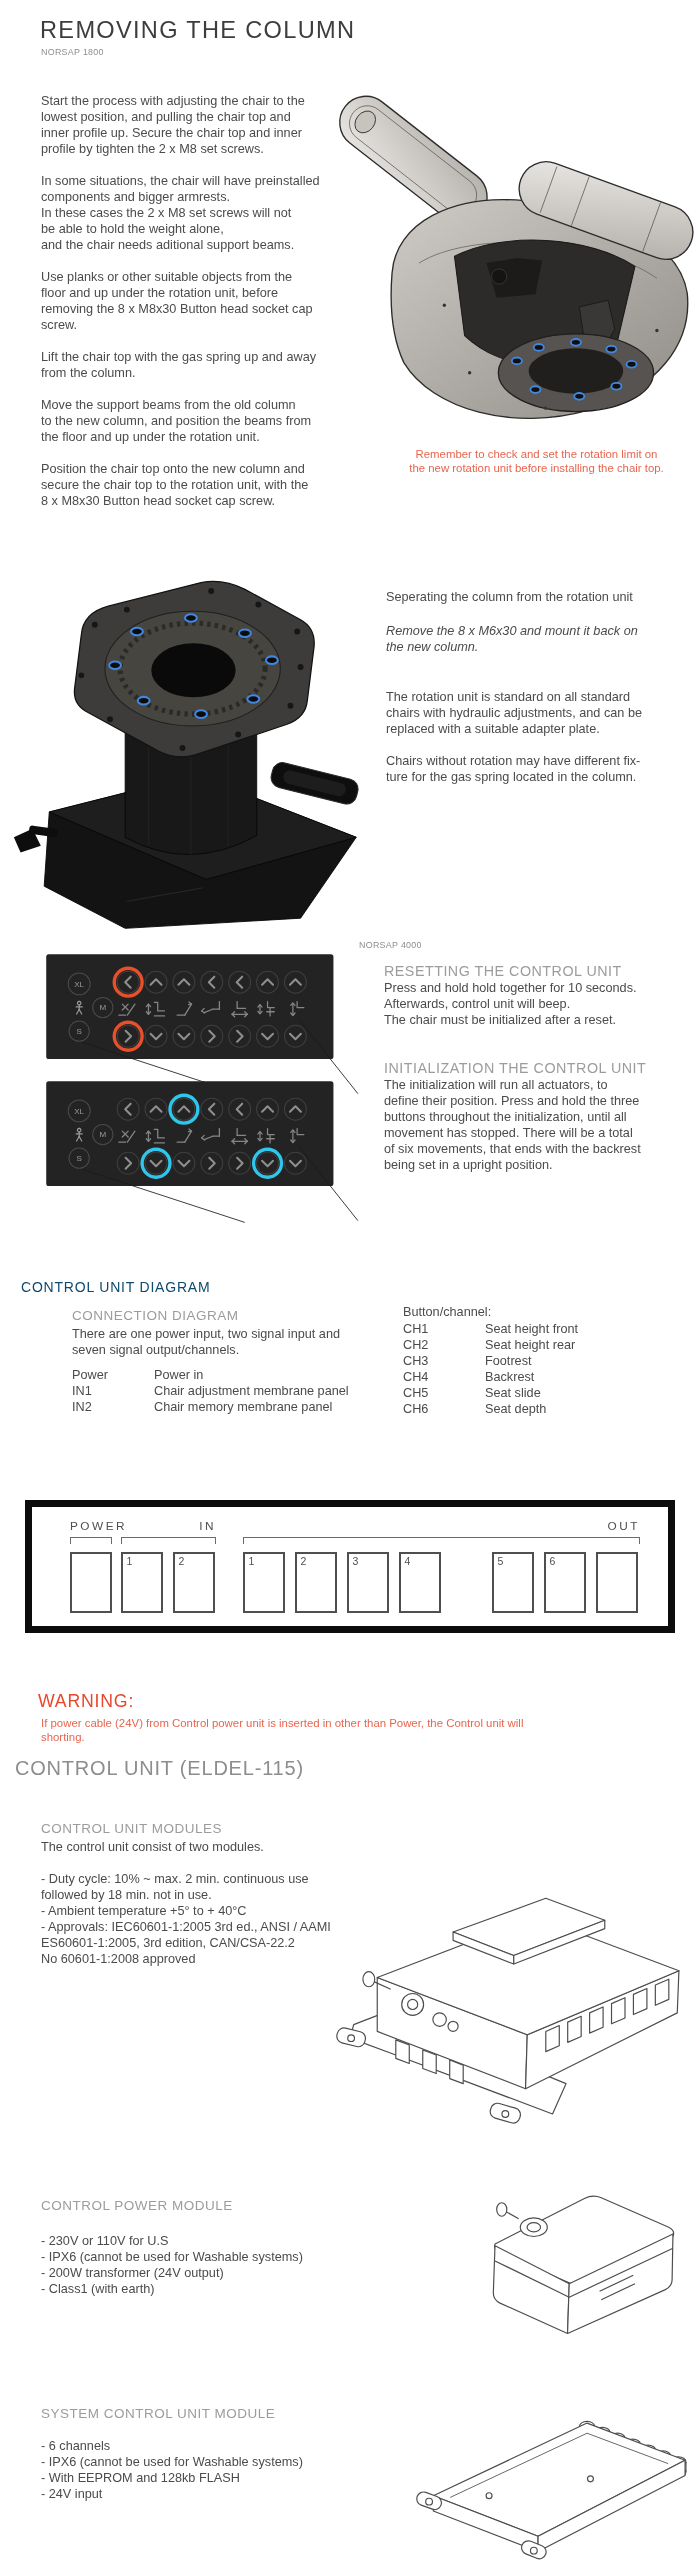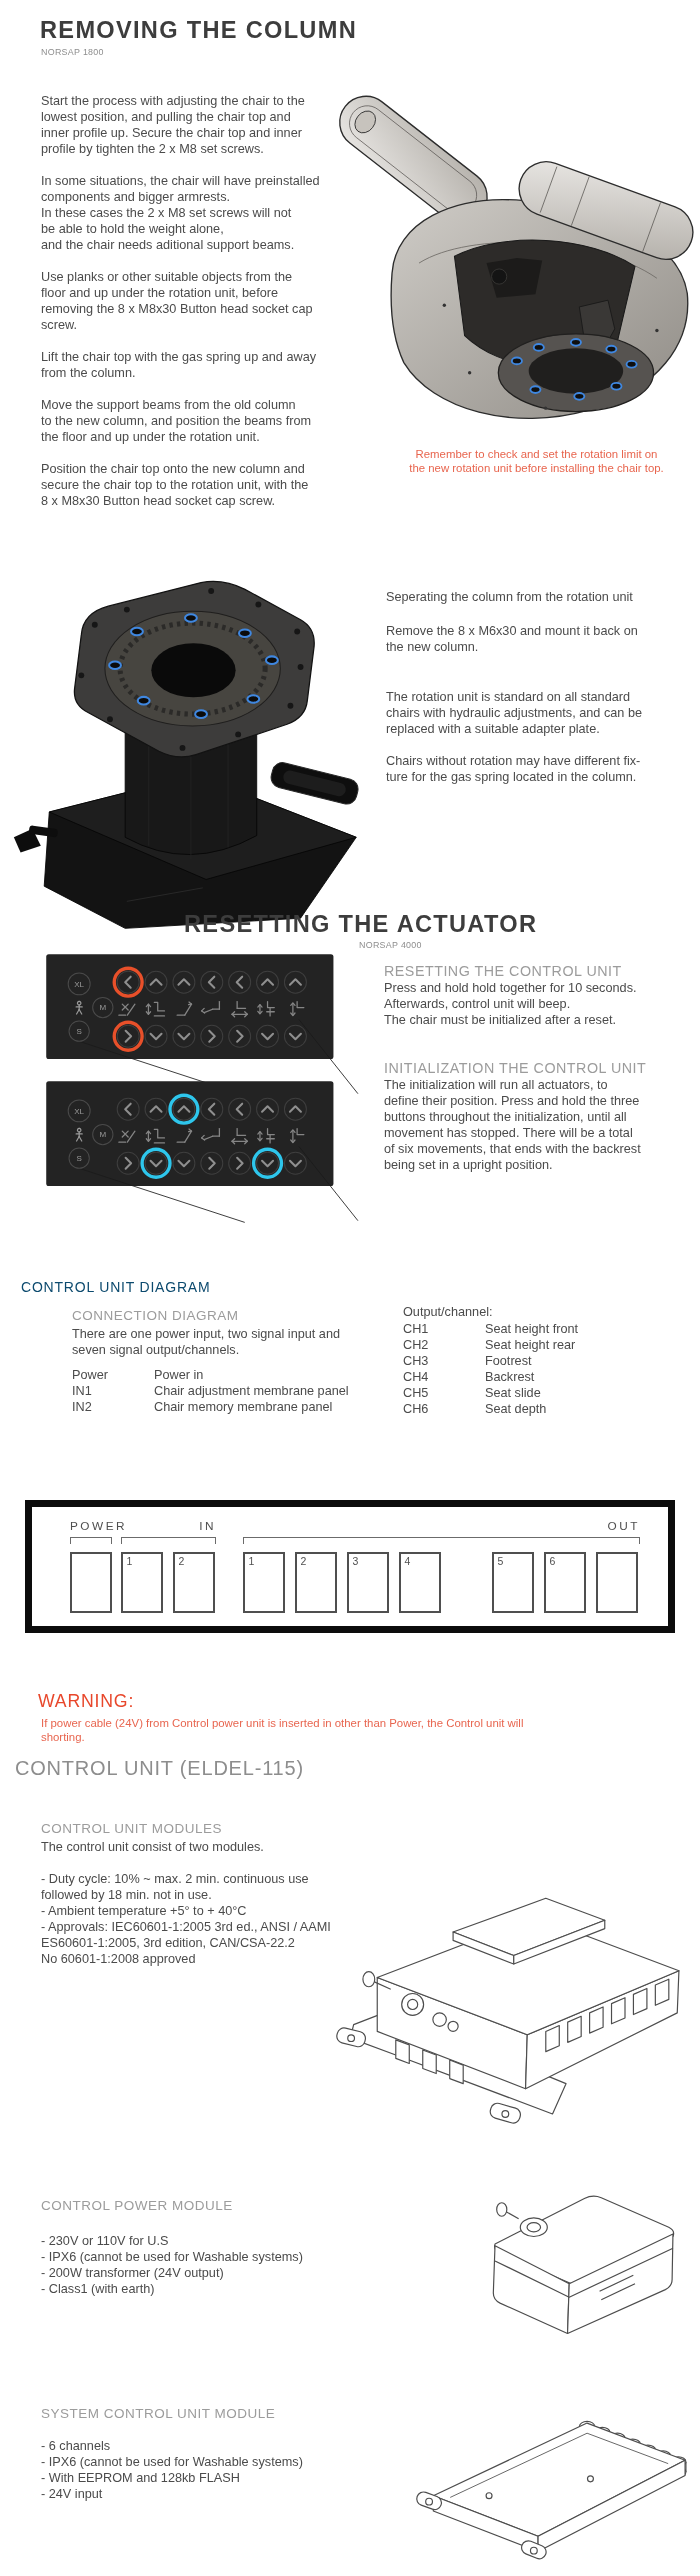--- a/index.html
+++ b/index.html
@@ -1,28 +1,28 @@
 <!DOCTYPE html>
 <html style="font-size:13.5px"><head>
 <meta charset="utf-8">
 <style>
   html,body{margin:0;padding:0;background:#e9e9e9;}
   #page{position:relative;width:700px;height:2576px;background:#ffffff;margin:0 auto;
         font-family:"Liberation Sans",sans-serif;color:#4b4b4b;overflow:hidden;}
   .abs{position:absolute;}
-  .h1{font-size:23.6px;font-weight:700;letter-spacing:1.3px;color:#3d3d3d;white-space:nowrap;}
+  .h1{font-size:23.6px;font-weight:400;letter-spacing:1.3px;color:#3d3d3d;white-space:nowrap;}
   .h2{font-size:14px;font-weight:300;letter-spacing:0.8px;color:#0c4a6e;white-space:nowrap;}
   .h2gray{font-size:20px;font-weight:300;letter-spacing:0.8px;color:#8d8d8d;white-space:nowrap;}
   .sub{font-size:8.9px;color:#8e8e8e;letter-spacing:0.3px;white-space:nowrap;}
   .body{font-size:12.7px;line-height:16px;font-weight:300;white-space:pre-line;}
   .para{margin-bottom:16px;white-space:pre-line;}
   .grayhead{font-size:14.3px;color:#9c9c9c;letter-spacing:0.5px;font-weight:300;white-space:nowrap;}
   .grayhead.sm{font-size:13.5px;}
   .caption{font-size:11.4px;line-height:14.3px;color:#e8654e;text-align:center;white-space:pre-line;font-weight:300;}
-  .italic{}
+  .italic{font-style:italic;}
   .warn-title{font-size:17.7px;color:#e8472b;letter-spacing:0.8px;font-weight:400;white-space:nowrap;}
   .warn-text{font-size:11.4px;line-height:14.3px;color:#e8654f;white-space:pre-line;font-weight:300;}
   .conn-row{display:flex;font-size:12.7px;line-height:16px;font-weight:300;}
   .conn-key{width:82px;flex:none;}
   #diagram-box{position:absolute;left:25px;top:1500px;width:650px;height:133px;
                border:7.6px solid #0c0c0c;box-sizing:border-box;background:#fff;}
   .port-group{position:absolute;top:11.8px;}
   #power-group{left:38px;}
   #in-group{left:89px;}
   #out-group{left:211px;}
@@ -157,21 +157,20 @@
 
   <div class="abs body" style="left:386px;top:589px">Seperating the column from the rotation unit</div>
   <div class="abs body italic" style="left:386px;top:623px;width:304px">Remove the 8 x M6x30 and mount it back on
 the new column.</div>
   <div class="abs body" style="left:386px;top:689px;width:312px">The rotation unit is standard on all standard
 chairs with hydraulic adjustments, and can be
 replaced with a suitable adapter plate.</div>
   <div class="abs body" style="left:386px;top:753px;width:312px">Chairs without rotation may have different fix-
 ture for the gas spring located in the column.</div>
 
-  <div class="abs h1" style="left:184px;top:911px">RESETTING THE ACTUATOR</div>
   <div class="abs sub" style="left:359px;top:940px">NORSAP 4000</div>
 
   <div class="abs" style="left:42px;top:950px;width:321px;height:148px"><svg viewBox="0 0 380 175" width="321" height="148">
         <rect x="5" y="5" width="340" height="124" rx="3" fill="#232323"></rect>
         <line x1="44" y1="108" x2="240" y2="172" stroke="#1a1a1a" stroke-width="1"></line>
         <line x1="304" y1="82" x2="374" y2="170" stroke="#1a1a1a" stroke-width="1"></line>
         <g>
           <circle cx="44" cy="40" r="13" fill="none" stroke="#4a4a4a" stroke-width="1.2"></circle>
           <text x="44" y="40" fill="#9a9a9a" font-size="9.5" text-anchor="middle" dy=".36em" font-family="&quot;Liberation Sans&quot;,sans-serif">XL</text>
         </g>
@@ -456,21 +455,21 @@
       </div>
       <div class="conn-row">
         <span class="conn-key">IN1</span>
         <span class="conn-val">Chair adjustment membrane panel</span>
       </div>
       <div class="conn-row">
         <span class="conn-key">IN2</span>
         <span class="conn-val">Chair memory membrane panel</span>
       </div>
     </div>
-  <div class="abs body" style="left:403px;top:1304px">Output/channel:</div>
+  <div class="abs body" style="left:403px;top:1304px">Button/channel:</div>
   <div class="abs" style="left:403px;top:1321px">
       <div class="conn-row">
         <span class="conn-key">CH1</span>
         <span class="conn-val">Seat height front</span>
       </div>
       <div class="conn-row">
         <span class="conn-key">CH2</span>
         <span class="conn-val">Seat height rear</span>
       </div>
       <div class="conn-row">

